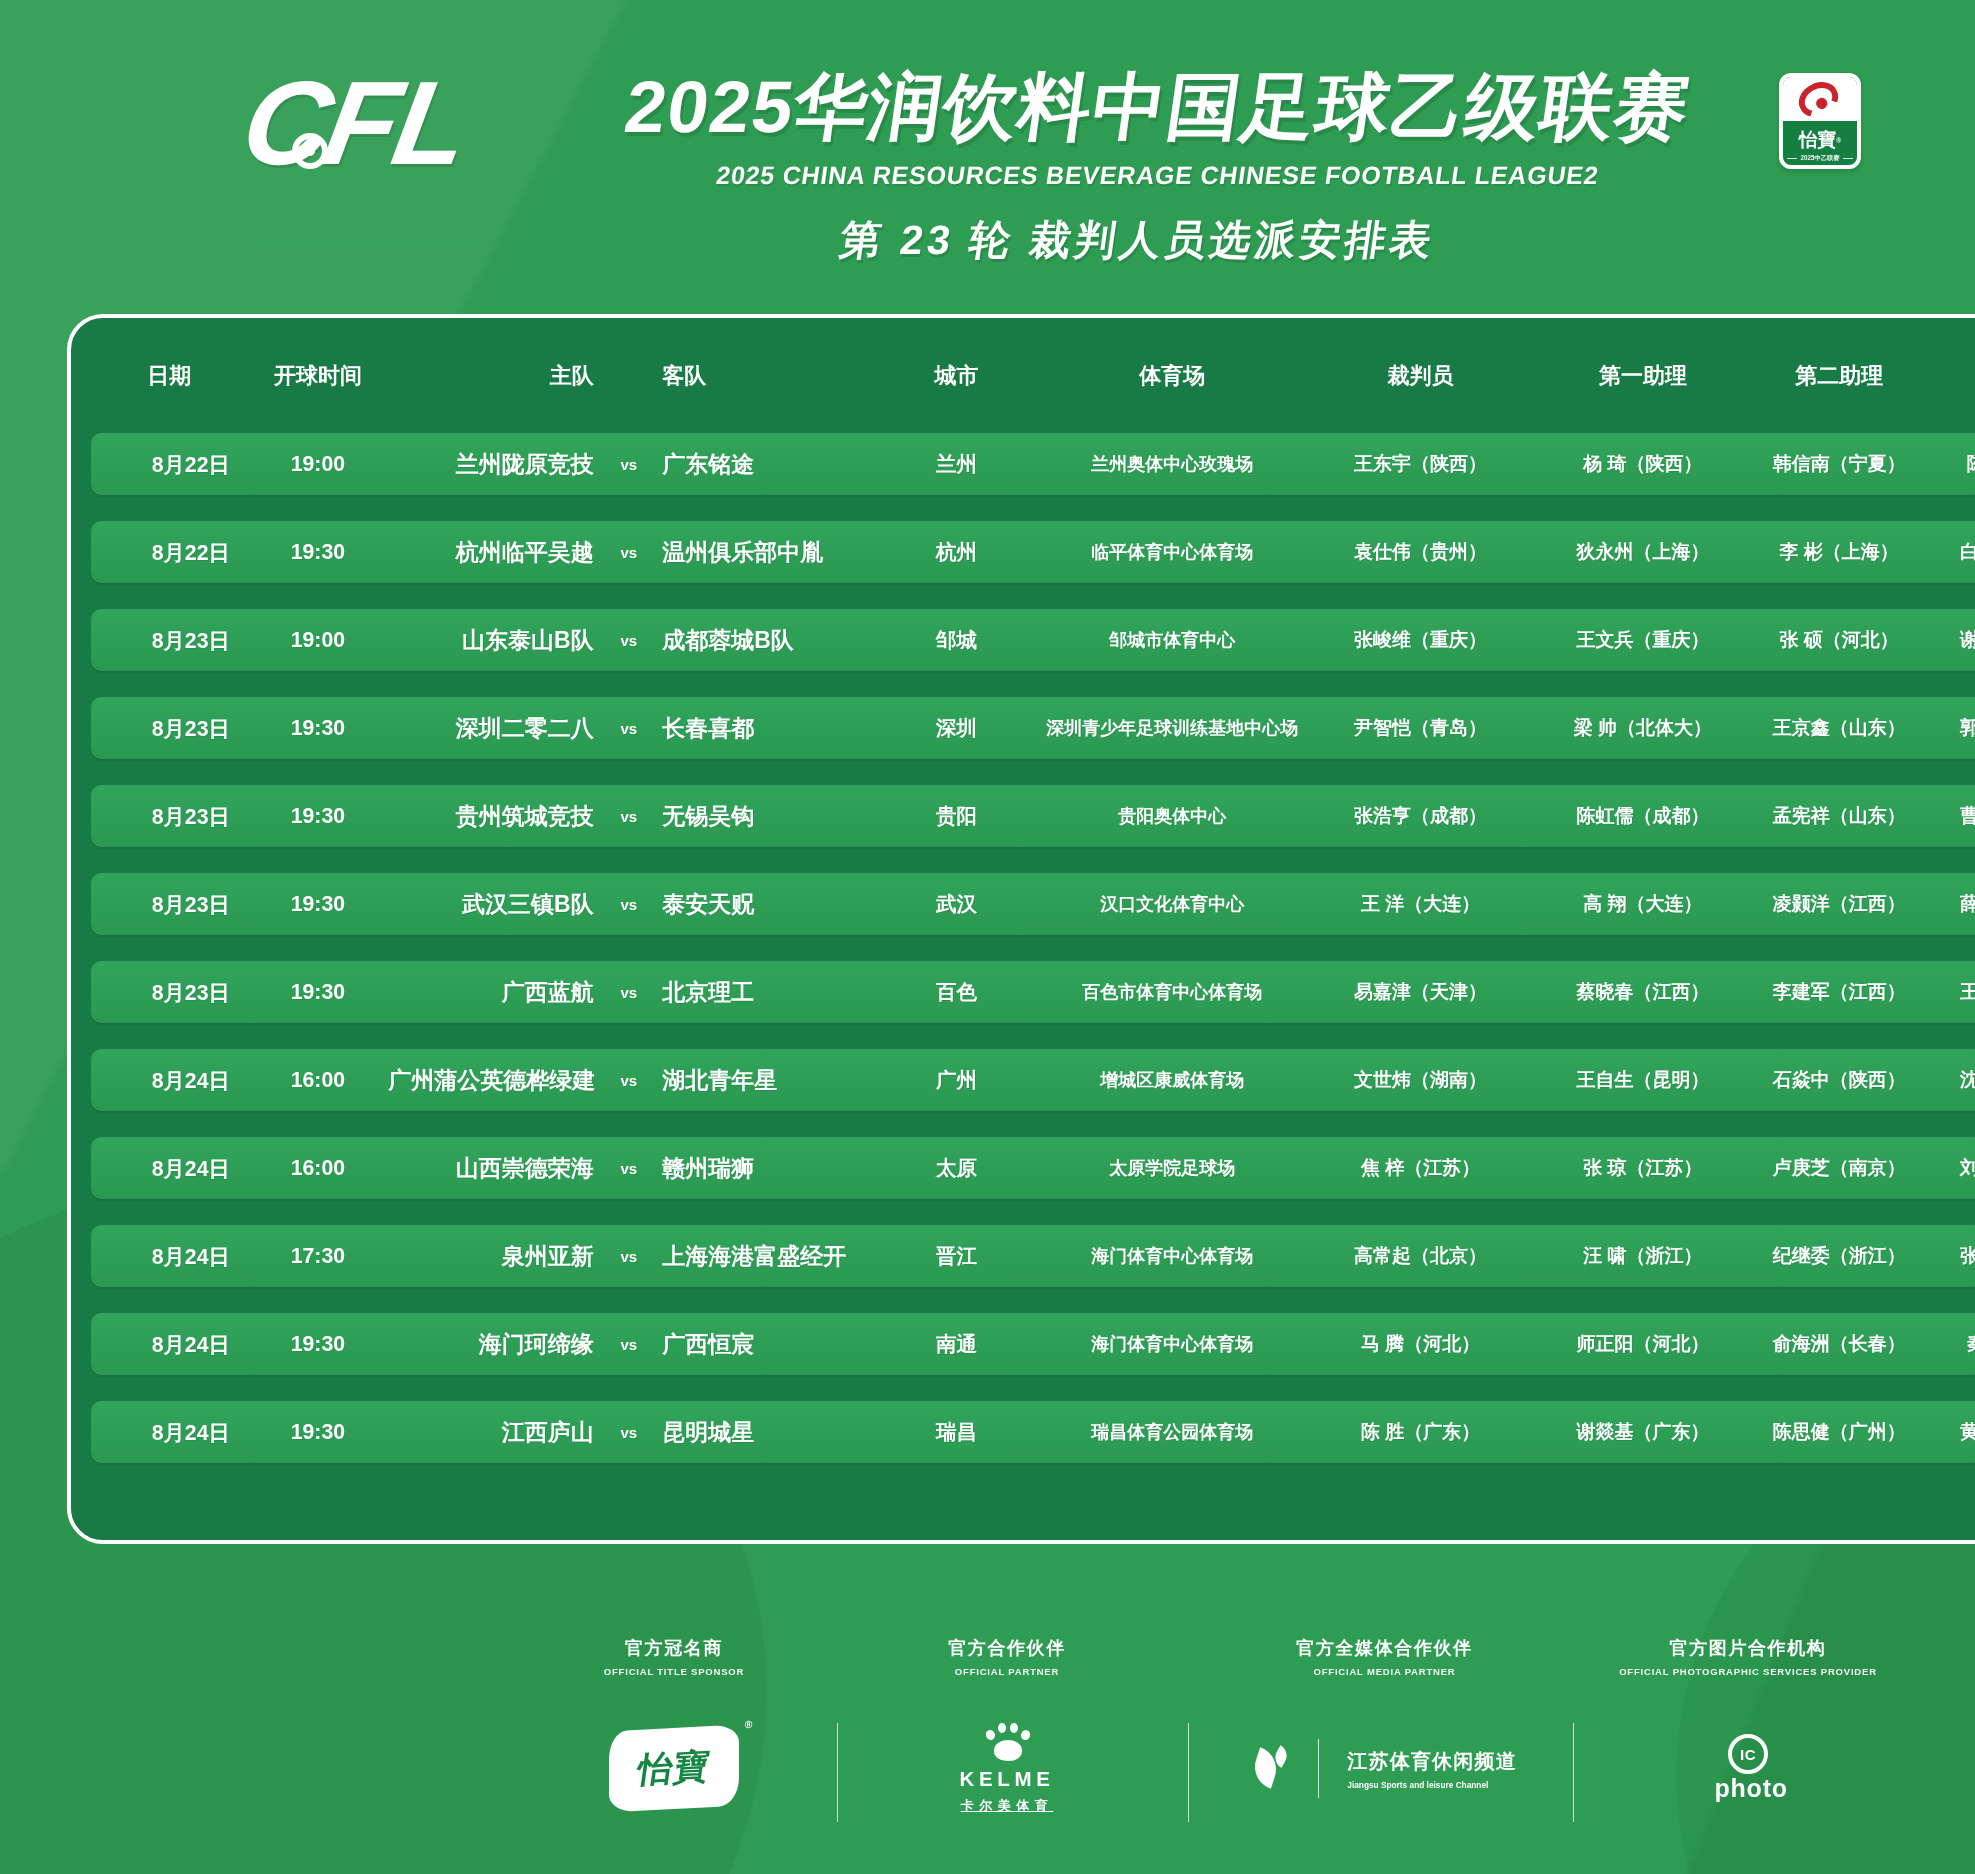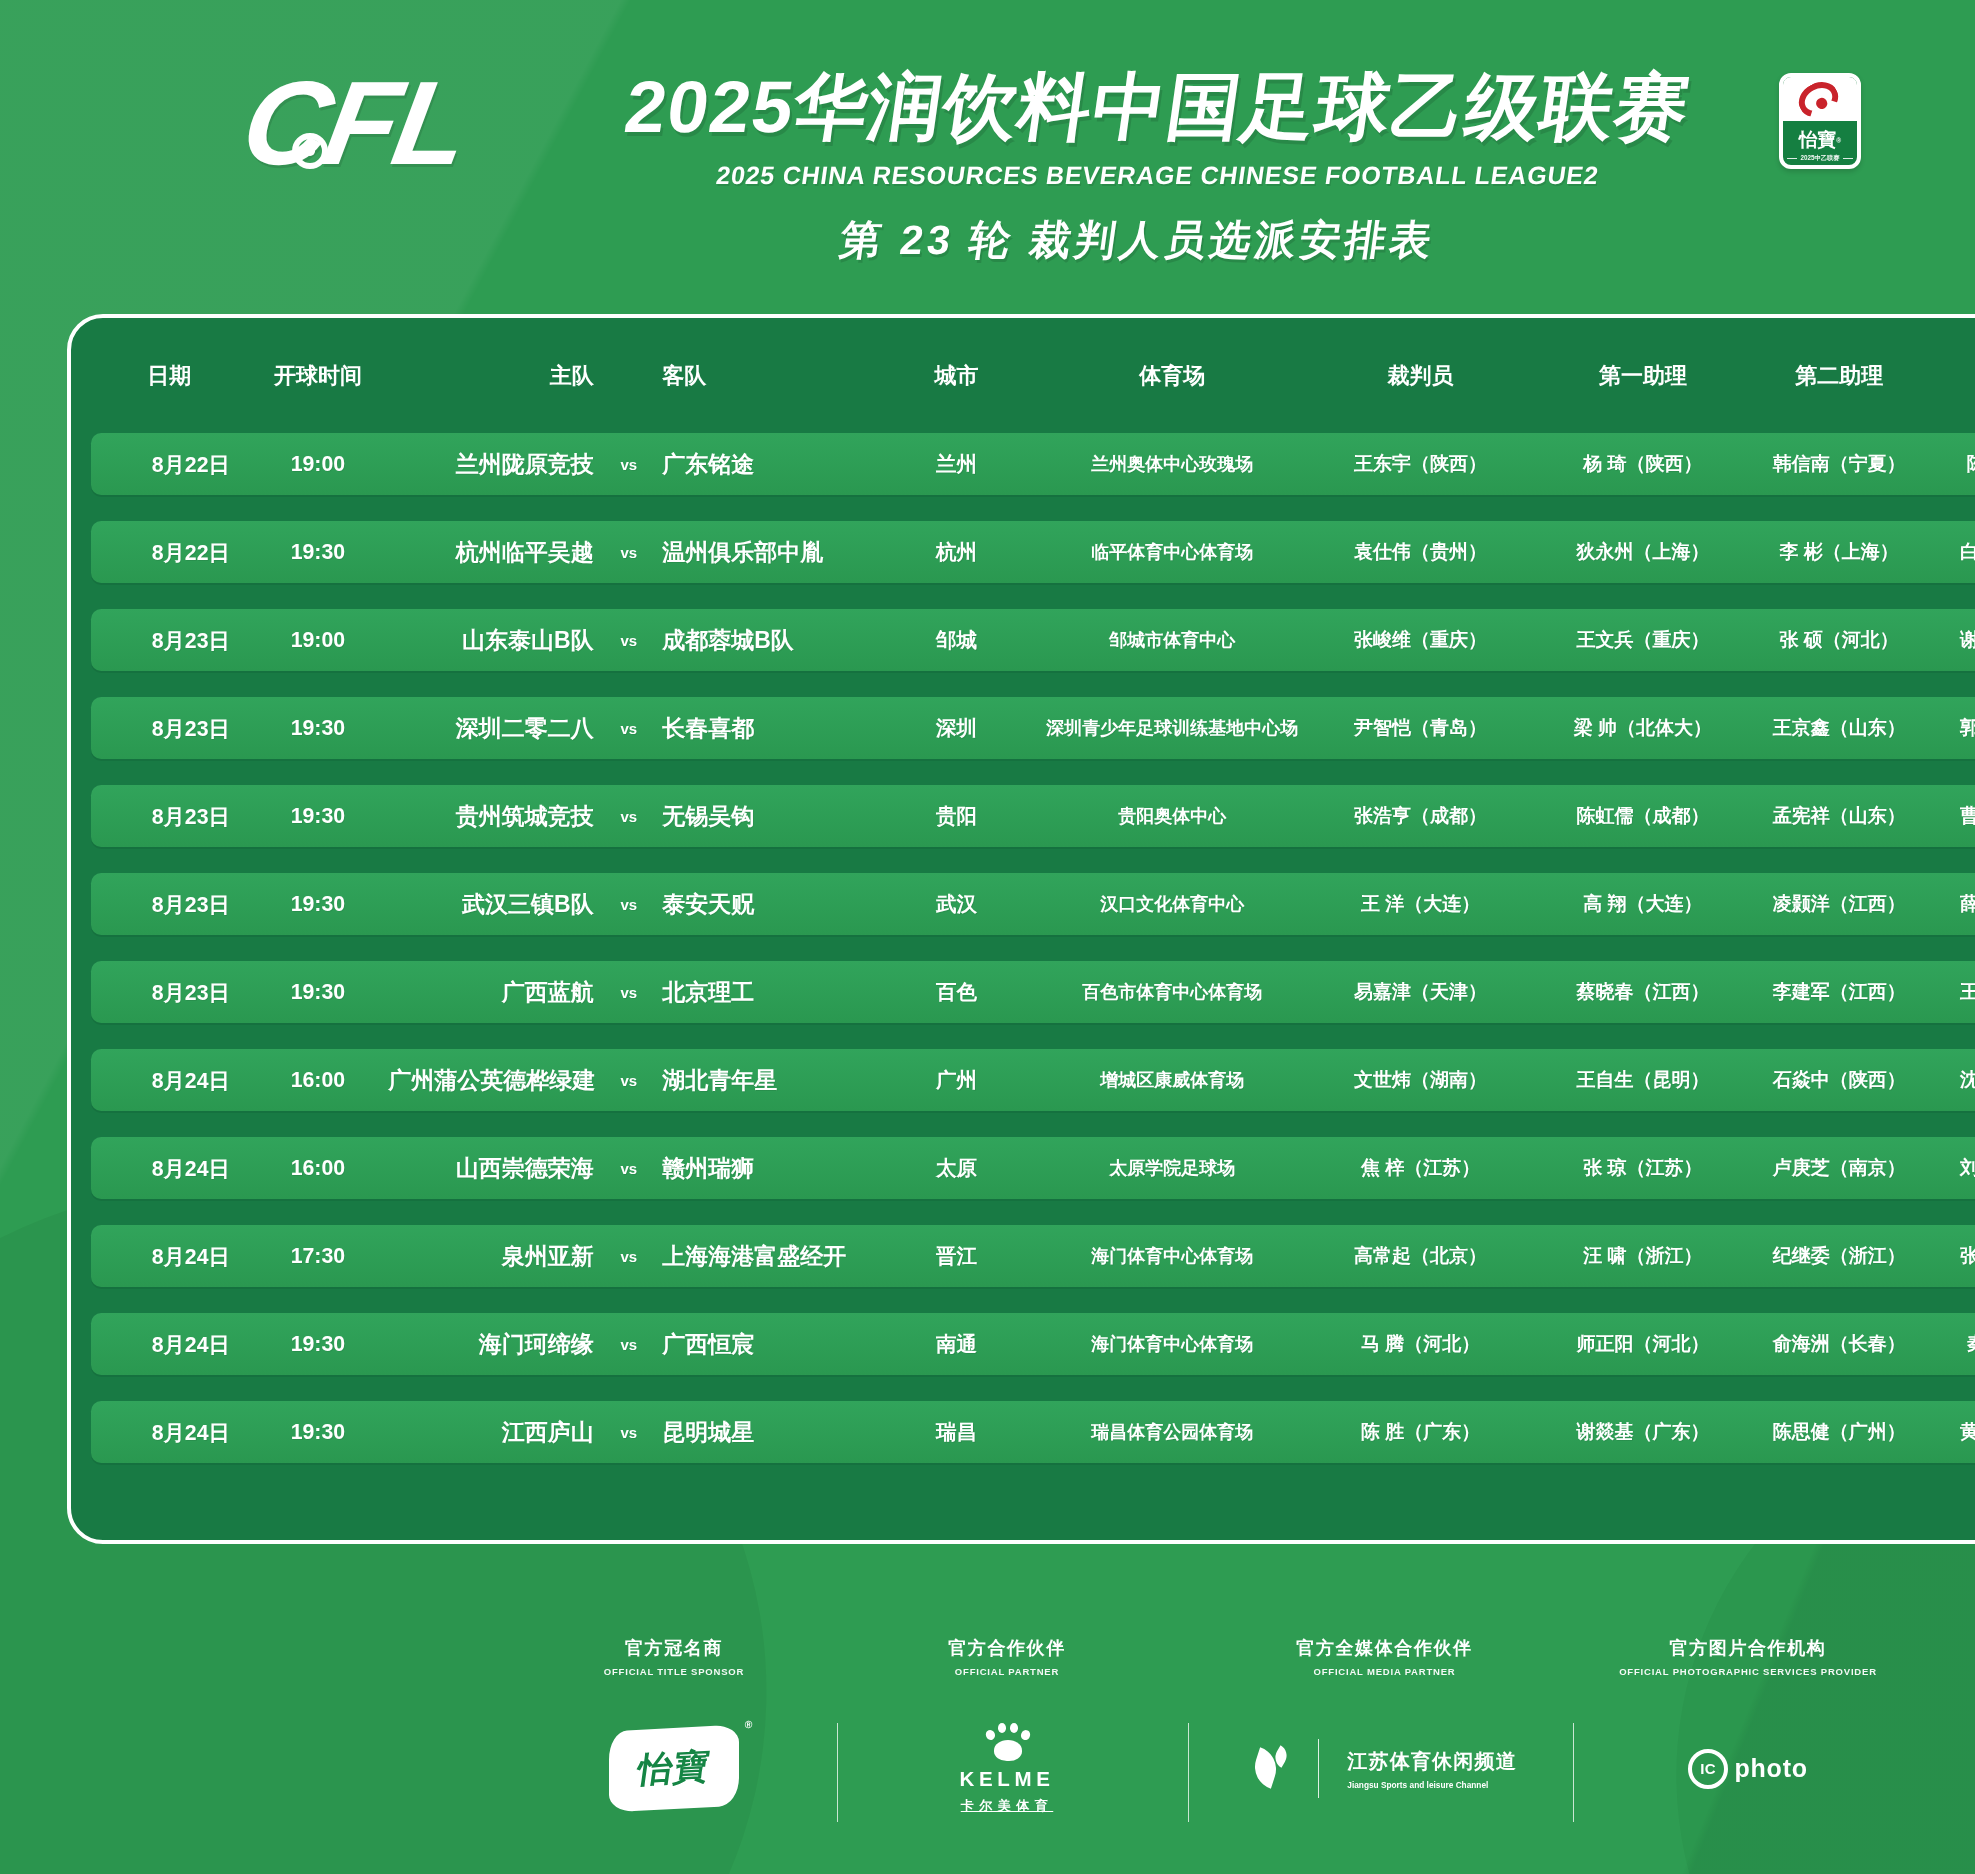--- a/index.html
+++ b/index.html
@@ -99,21 +99,21 @@
 
   .jstv { display:flex; align-items:center; gap:28px; }
   .leaf { position:relative; width:38px; height:43px; }
   .leaf-big { position:absolute; left:2.4px; top:2.4px; width:23px; height:36px; background:#fff; border-radius:0 28px 0 28px; transform:rotate(18deg); }
   .leaf-small { position:absolute; left:23px; top:0; width:12px; height:19px; background:#fff; border-radius:0 20px 0 20px; transform:rotate(30deg); }
   .jstv-sep { width:1.2px; height:59px; background:rgba(255,255,255,0.85); }
   .jstv-txt { text-align:left; }
   .jstv-cn { font-size:20px; font-weight:900; letter-spacing:1.2px; }
   .jstv-en { margin-top:4.7px; font-size:8.3px; font-weight:600; }
 
-  .icphoto { display:flex; align-items:center; }
+  .icphoto { display:flex; align-items:center;flex-direction:column; }
   .ic-circle { width:40px; height:40px; border:4.3px solid #fff; border-radius:50%;
     display:flex; align-items:center; justify-content:center; font-size:15px; font-weight:900; letter-spacing:0.4px; }
   .ic-word { margin-left:6.3px; font-size:25px; font-weight:800; letter-spacing:0.8px; }
 </style>
 </head>
 <body>
 
 <div class="bg-light-tl"></div>
 <div class="bg-dark-right"></div>
 <div class="bg-dark-bl"></div>

